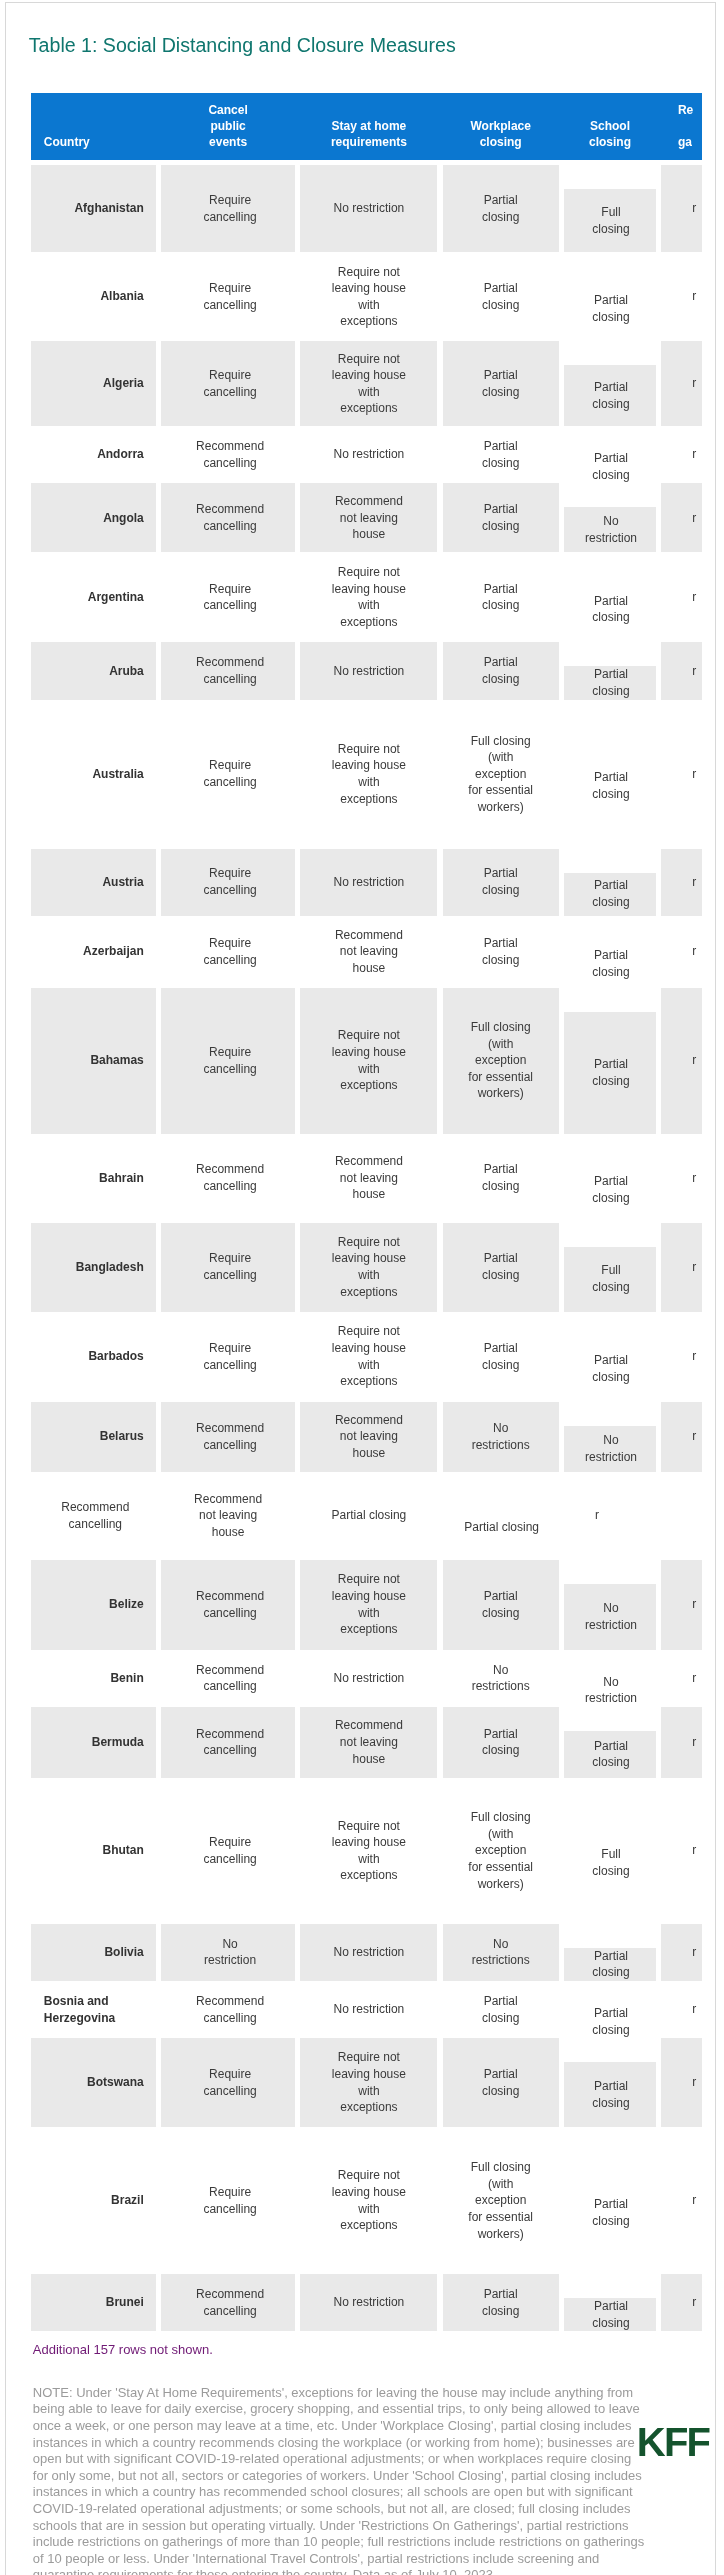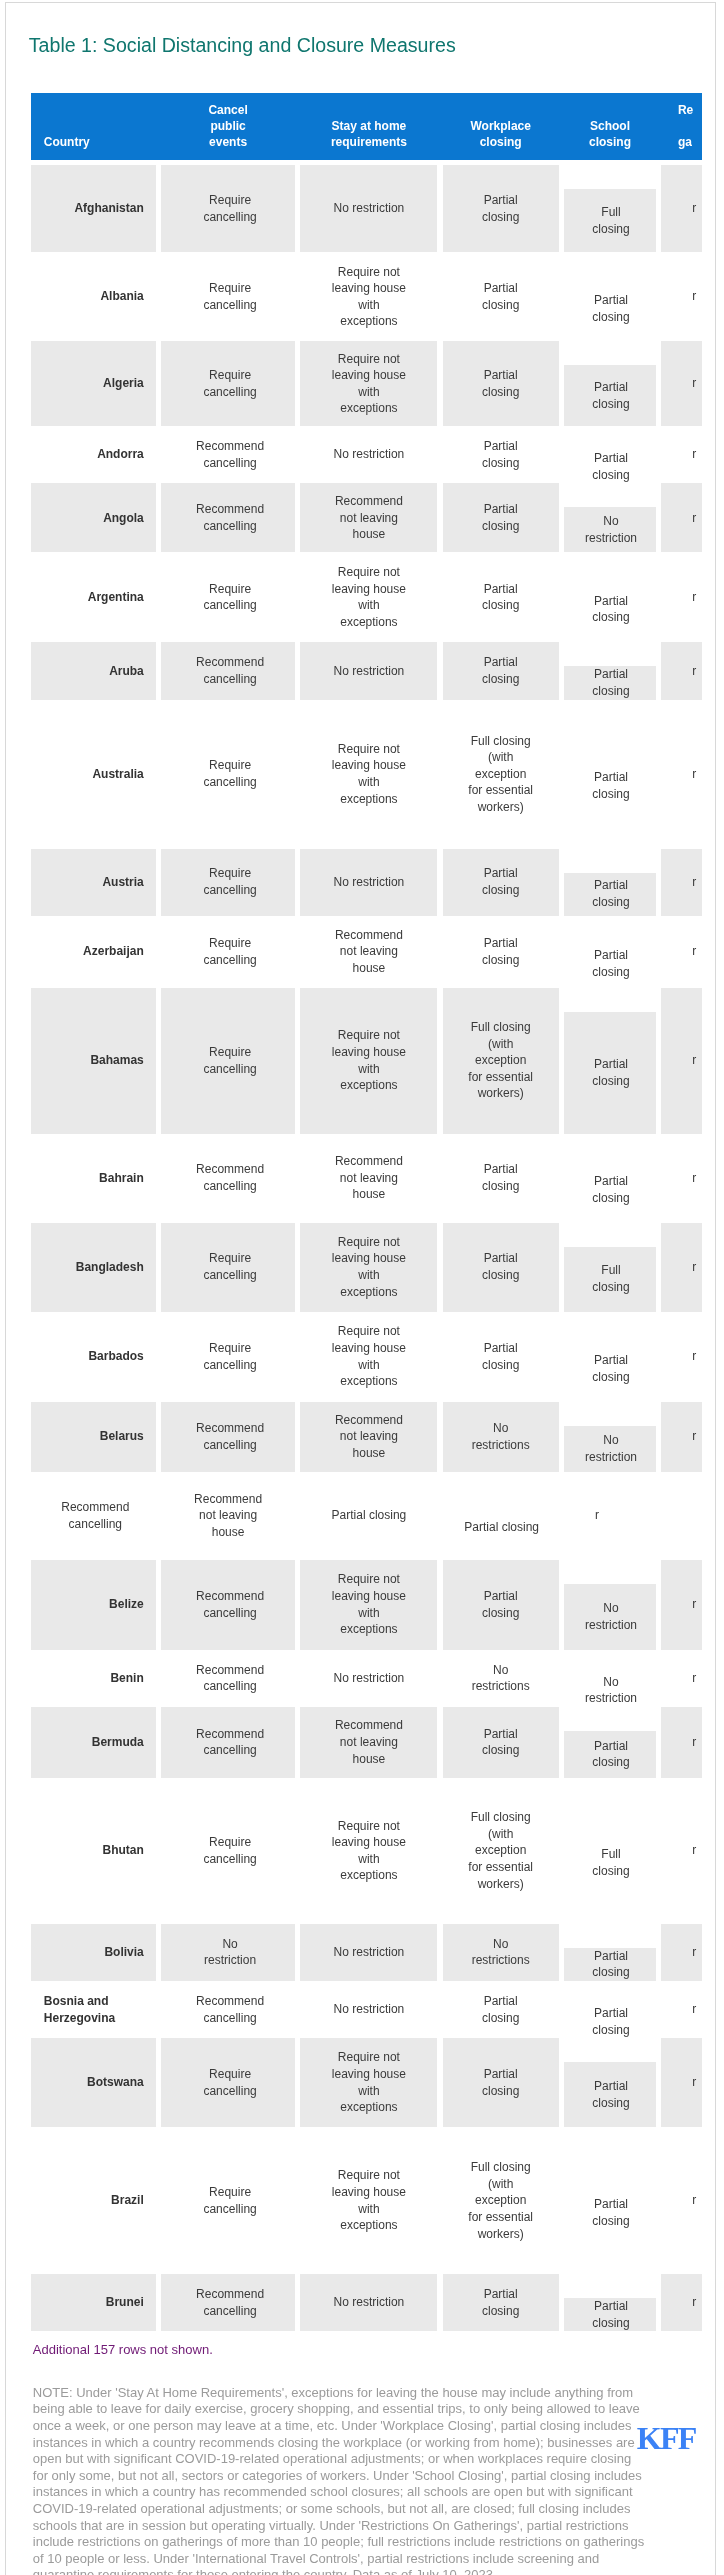--- a/index.html
+++ b/index.html
@@ -28,22 +28,22 @@
            padding-left:13px;padding-right:12px;}
   .cell.c2{padding-left:36px;padding-right:32px;}
   .cell.c3{padding-left:31px;padding-right:31px;}
   .cell.c4{padding-left:25.5px;padding-right:25.5px;}
   .cell.c5{padding-left:17px;padding-right:15px;margin-top:24px;}
   .cell.c6{justify-content:flex-start;text-align:left;padding-left:31px;}
   .additional{margin:9.5px 0 0 27px;font-size:13px;line-height:18px;color:#701a75;}
   .note{margin:26px 0 0 27px;width:618px;font-size:13px;line-height:16.6px;color:#9b9b9b;
         white-space:pre-line;}
   .source{margin:0 0 0 27px;font-size:17px;line-height:16.6px;color:#0f766e;}
-  .kff{position:absolute;top:2419px;left:631px;font-size:32px;font-weight:800;
-       color:#3b82f6;letter-spacing:-1.8px;line-height:1;font-family:Liberation Serif, serif;}
+  .kff{position:absolute;top:2419px;left:631px;font-size:40px;font-weight:800;
+       color:#14532d;letter-spacing:-1.8px;line-height:1;}
 </style>
 </head>
 <body>
 
 <div class="page">
   <h1 class="title">Table 1: Social Distancing and Closure Measures</h1>
 
   <div class="table-clip">
     <div class="tbl">
       <div class="t-header">

